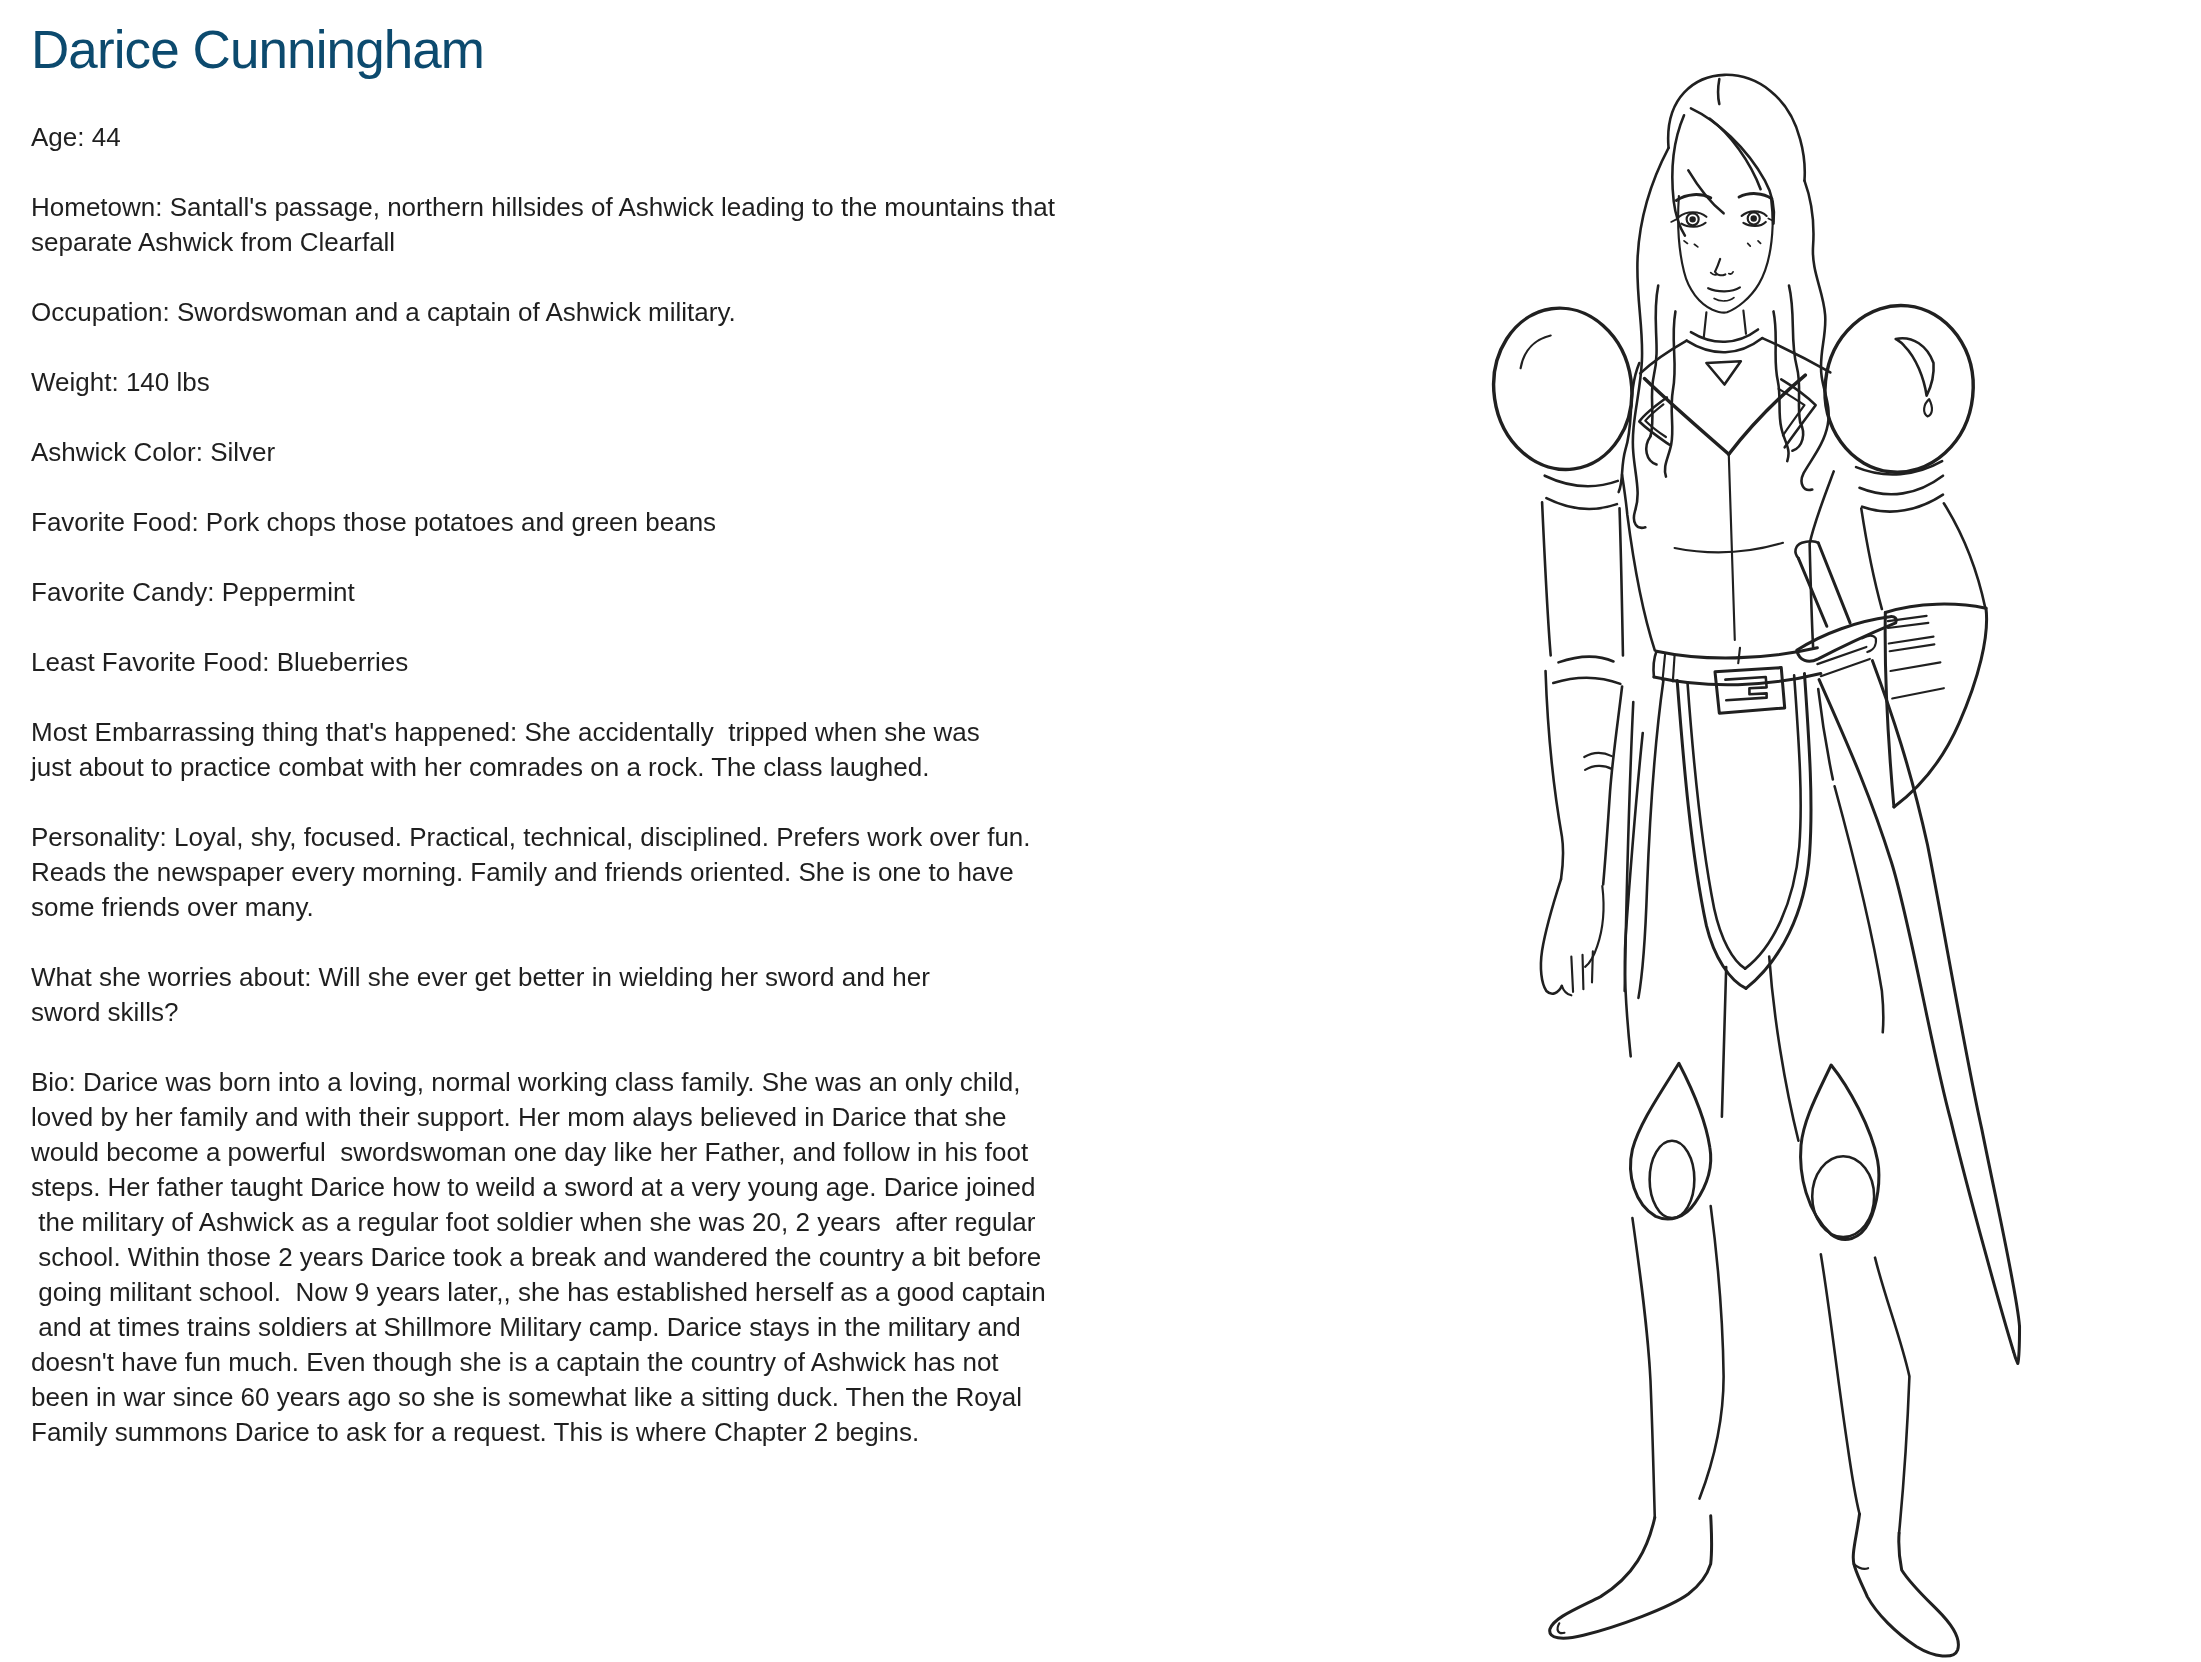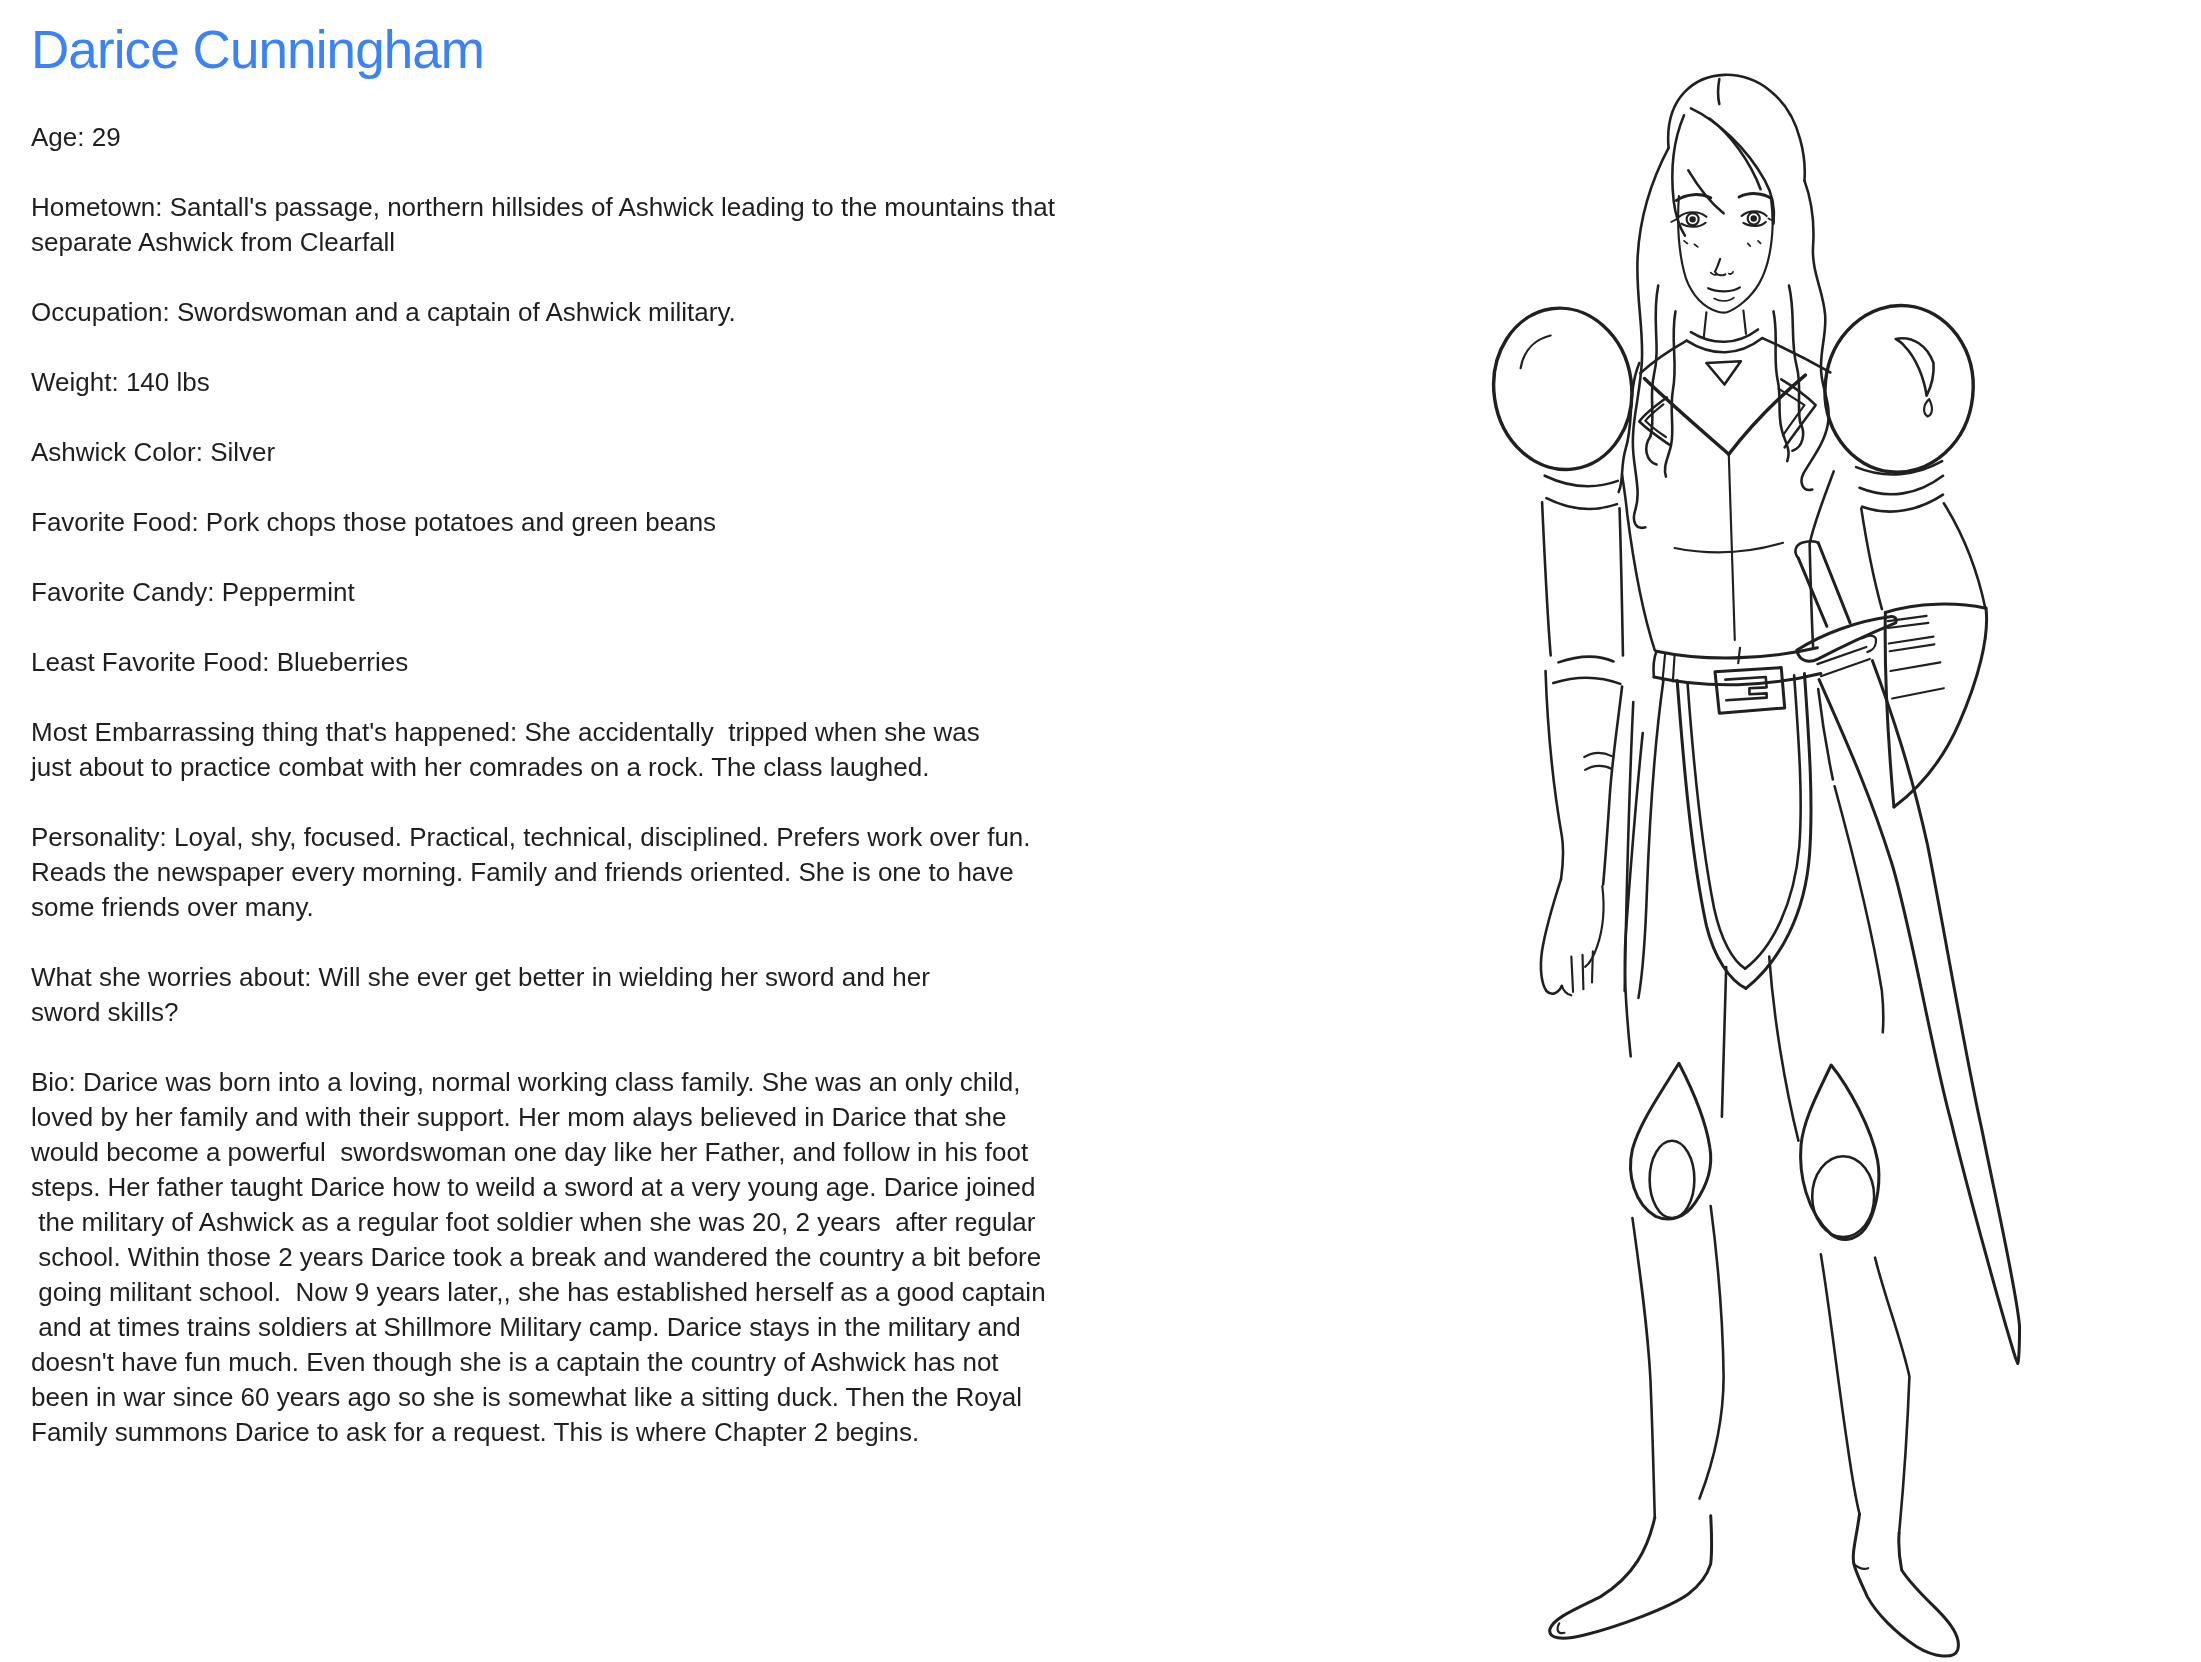--- a/index.html
+++ b/index.html
@@ -1,29 +1,29 @@
 <!DOCTYPE html>
 <html style="font-size:13.8px"><head>
 <meta charset="utf-8">
 <style>
   html,body{margin:0;padding:0;background:#ffffff;}
   body{width:2202px;height:1662px;position:relative;overflow:hidden;
        font-family:"Liberation Sans",sans-serif;color:#1f1f1f;}
   .sheet{position:absolute;left:31px;top:19px;width:1359px;}
-  .sheet h1{font-size:53px;font-weight:400;color:#3b82f6;margin:0 0 40px 0;letter-spacing:-0.9px;}
+  .sheet h1{font-size:53px;font-weight:400;color:#0c4a6e;margin:0 0 40px 0;letter-spacing:-0.9px;}
   .sheet p{font-size:26px;line-height:35px;margin:0 0 35px 0;white-space:pre-wrap;}
   figure.illustration{position:absolute;left:1462px;top:0;width:740px;height:1662px;margin:0;}
   svg{display:block;}
 </style>
 </head>
 <body>
 
 <div class="sheet">
   <h1>Darice Cunningham</h1>
-  <p>Age: 29</p>
+  <p>Age: 44</p>
   <p>Hometown: Santall's passage, northern hillsides of Ashwick leading to the mountains that
 separate Ashwick from Clearfall</p>
   <p>Occupation: Swordswoman and a captain of Ashwick military.</p>
   <p>Weight: 140 lbs</p>
   <p>Ashwick Color: Silver</p>
   <p>Favorite Food: Pork chops those potatoes and green beans</p>
   <p>Favorite Candy: Peppermint</p>
   <p>Least Favorite Food: Blueberries</p>
   <p>Most Embarrassing thing that's happened: She accidentally  tripped when she was
 just about to practice combat with her comrades on a rock. The class laughed.</p>

